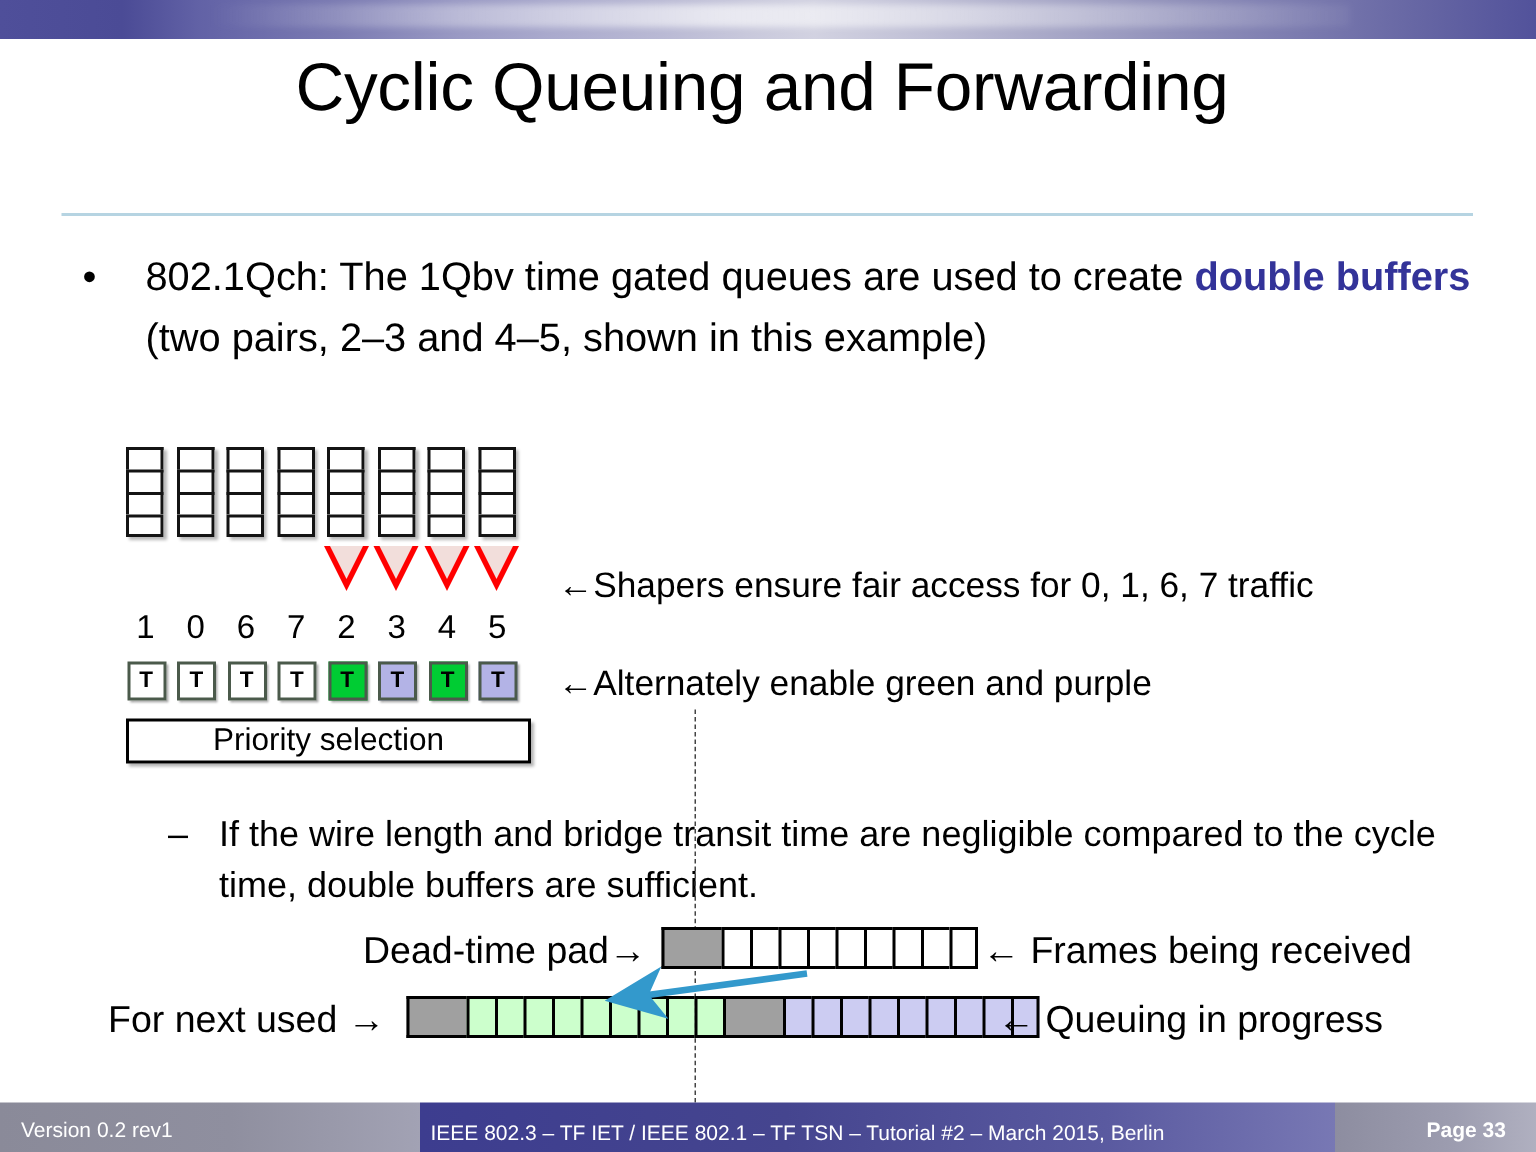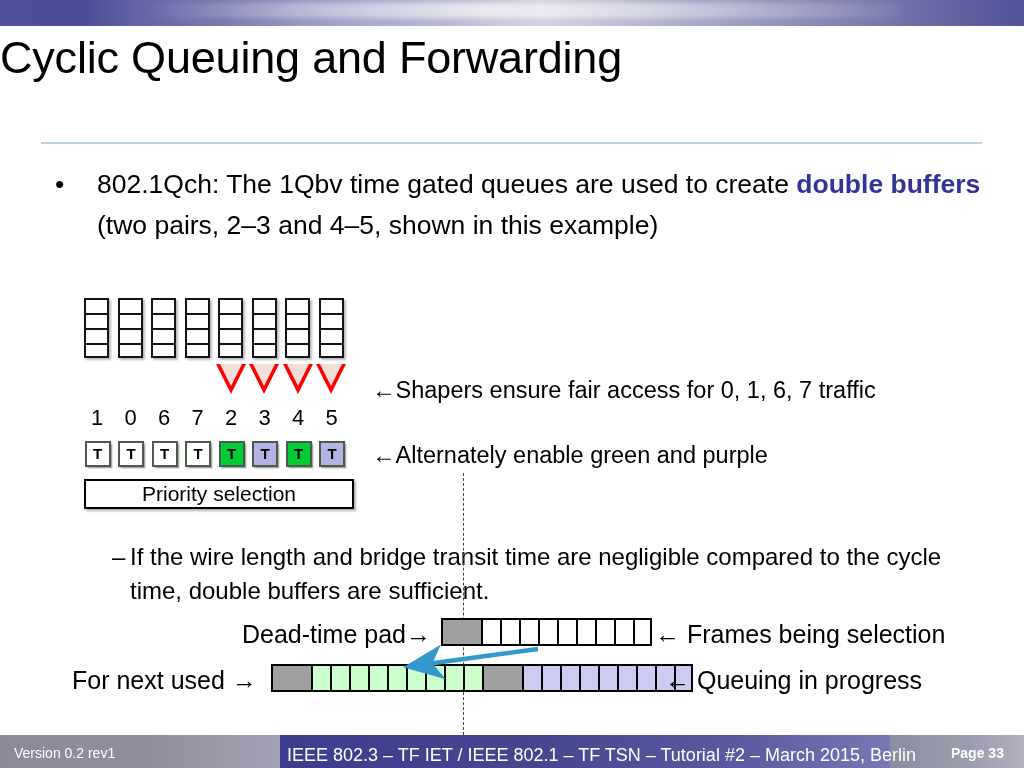--- a/index.html
+++ b/index.html
@@ -26,21 +26,22 @@
   }
   #topband .gloss {
     position: absolute; left: 140px; top: 3px; width: 760px; height: 15px;
     background: linear-gradient(90deg, rgba(255,255,255,0.00) 0%, rgba(255,255,255,0.30) 20%,
        rgba(255,255,255,0.62) 45%, rgba(255,255,255,0.45) 65%, rgba(255,255,255,0.05) 100%);
     filter: blur(2px);
   }
 
   
   #title {
-    position: absolute; left: 0; top: 29px; width: 992px;
+    position: absolute; left: 12px; top: 29px; width: 992px;
+    text-align: center;
     font-size: 45px;
     line-height: 58px;
     font-weight: normal;
     letter-spacing: -0.2px;
     white-space: nowrap;
   }
 
   
   #rule {
     position: absolute; left: 41px; top: 142px; width: 941px; height: 2px;
@@ -127,21 +128,21 @@
     position: absolute;
     font-size: 23.5px; line-height: 28px; white-space: nowrap;
   }
 
   
   #sub1 {
     position: absolute; left: 112px; top: 540px; width: 880px;
     font-size: 24px; line-height: 34px;
   }
   #sub1 .dash { position: absolute; left: 0; top: 0; }
-  #sub1 .stext { display: block; margin-left: 18px; }
+  #sub1 .stext { display: block; margin-left: 34px; }
 
   
   #dashline {
     position: absolute; left: 463px; top: 473px; width: 0; height: 262px;
     border-left: 1.6px dashed #444444;
   }
 
   
   .strip { position: absolute; display: flex; }
   .fcell {
@@ -174,21 +175,21 @@
   }
   #footer-right {
     position: absolute; left: 890px; top: 735px; width: 134px; height: 33px;
     background: linear-gradient(90deg, #8d8da0 0%, #9d9db0 60%, #b0b0c0 100%);
   }
   .ftxt {
     position: absolute; color: #ffffff; font-size: 14px; line-height: 18px;
     white-space: nowrap;
   }
   #ftxt-left  { left: 14px;  top: 744px; }
-  #ftxt-mid   { left: 287px; top: 746px; font-size: 18px; }
+  #ftxt-mid   { left: 287px; top: 746px; font-size: 14px; }
   #ftxt-right { left: 951px; top: 744px; font-weight: bold; }
 </style>
 </head>
 <body>
 
 <div id="topband">
   <div class="gloss"></div>
 </div>
 
 <div id="title">Cyclic Queuing and Forwarding</div>
@@ -307,21 +308,21 @@
     <div class="fcell white" style="width: 19px;"></div>
     <div class="fcell white" style="width: 19px;"></div>
     <div class="fcell white" style="width: 19px;"></div>
     <div class="fcell white" style="width: 19px;"></div>
     <div class="fcell white" style="width: 19px;"></div>
     <div class="fcell white" style="width: 19px;"></div>
     <div class="fcell white" style="width: 19px;"></div>
     <div class="fcell white" style="width: 19px;"></div>
     <div class="fcell white endcap" style="width: 19px;"></div>
   </div>
-<div class="striplabel" style="left:655px; top:620px;">← Frames being selection</div>
+<div class="striplabel" style="left:655px; top:620px;">← Frames being received</div>
 
 <div class="striplabel" style="left:72px; top:666px;">For next used →</div>
 <div class="strip" id="strip-bottom" style="left:271px; top:664px;">
     <div class="fcell gray" style="width: 40px;"></div>
     <div class="fcell green" style="width: 19px;"></div>
     <div class="fcell green" style="width: 19px;"></div>
     <div class="fcell green" style="width: 19px;"></div>
     <div class="fcell green" style="width: 19px;"></div>
     <div class="fcell green" style="width: 19px;"></div>
     <div class="fcell green" style="width: 19px;"></div>

